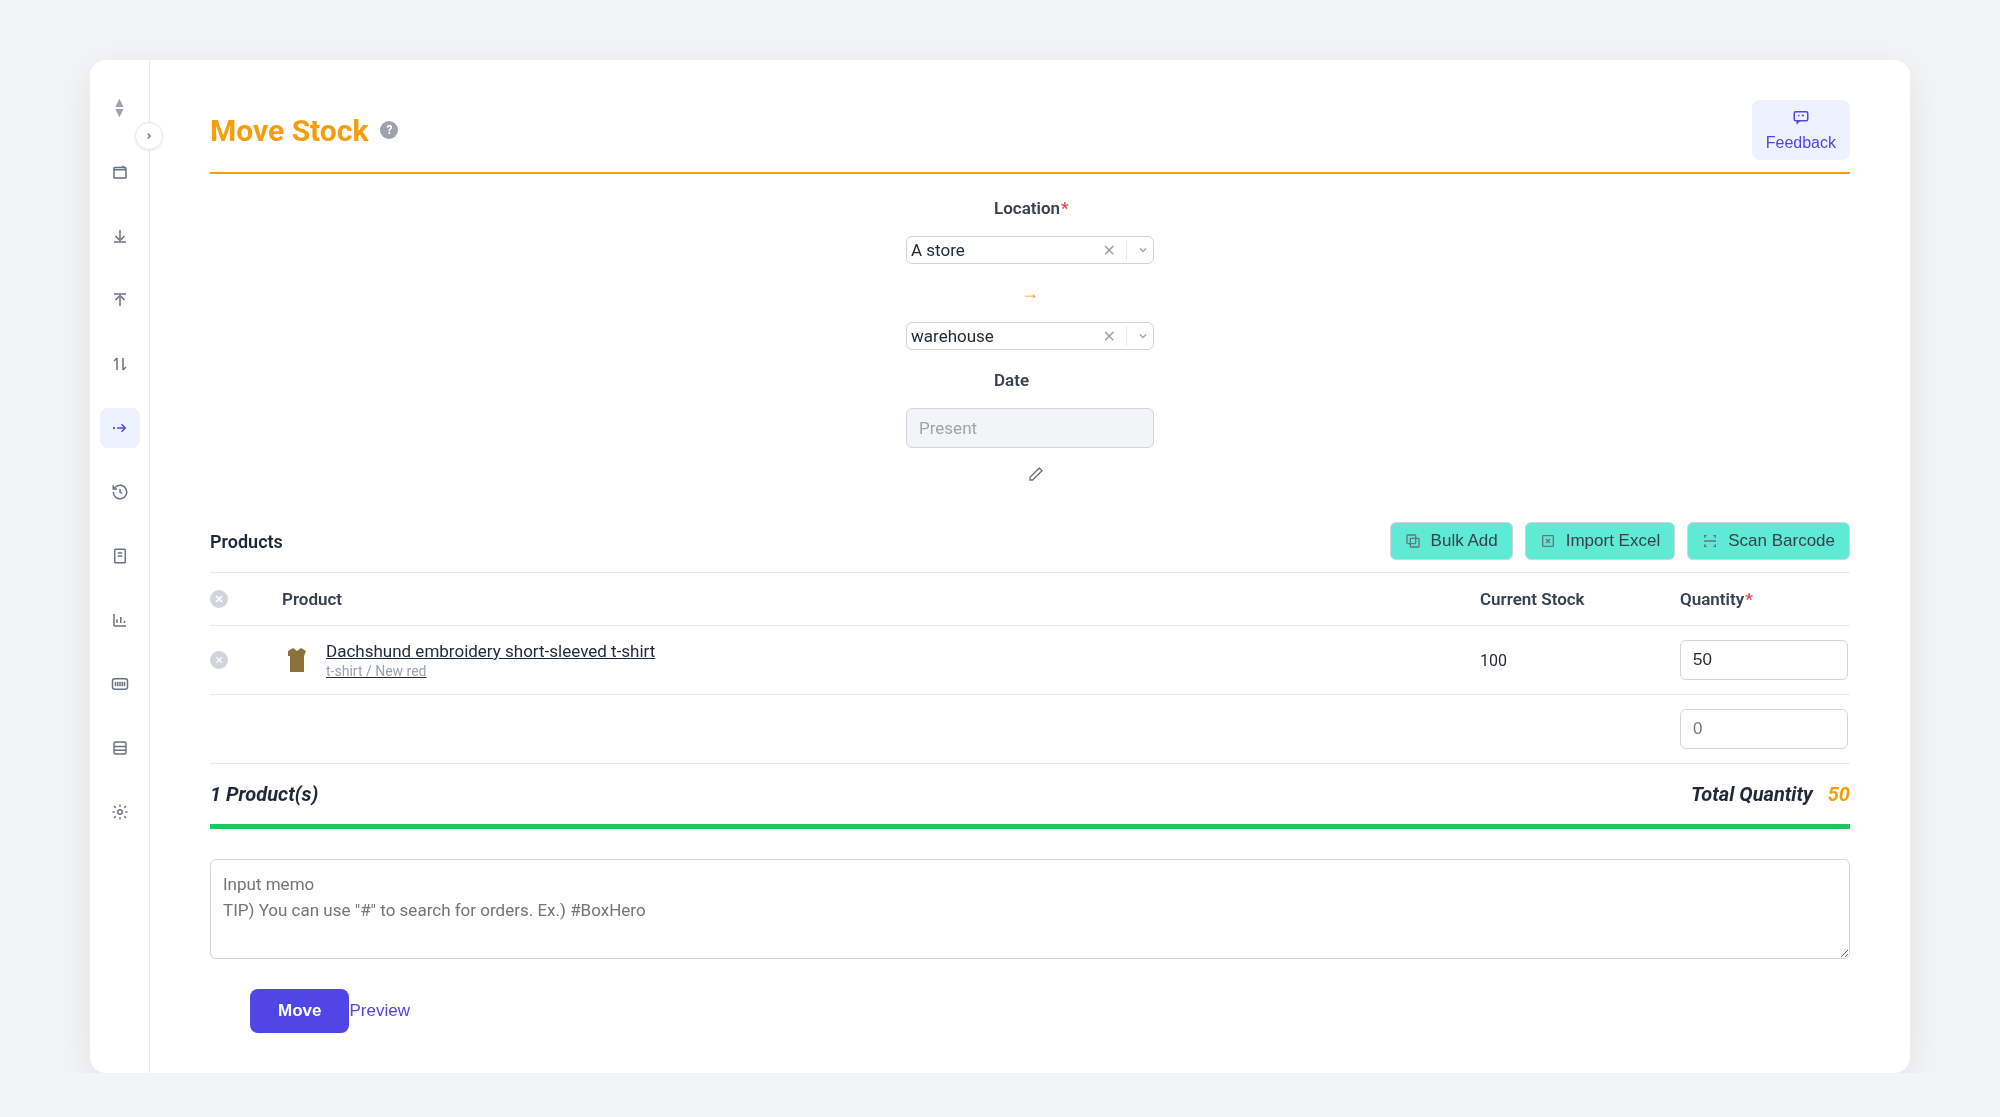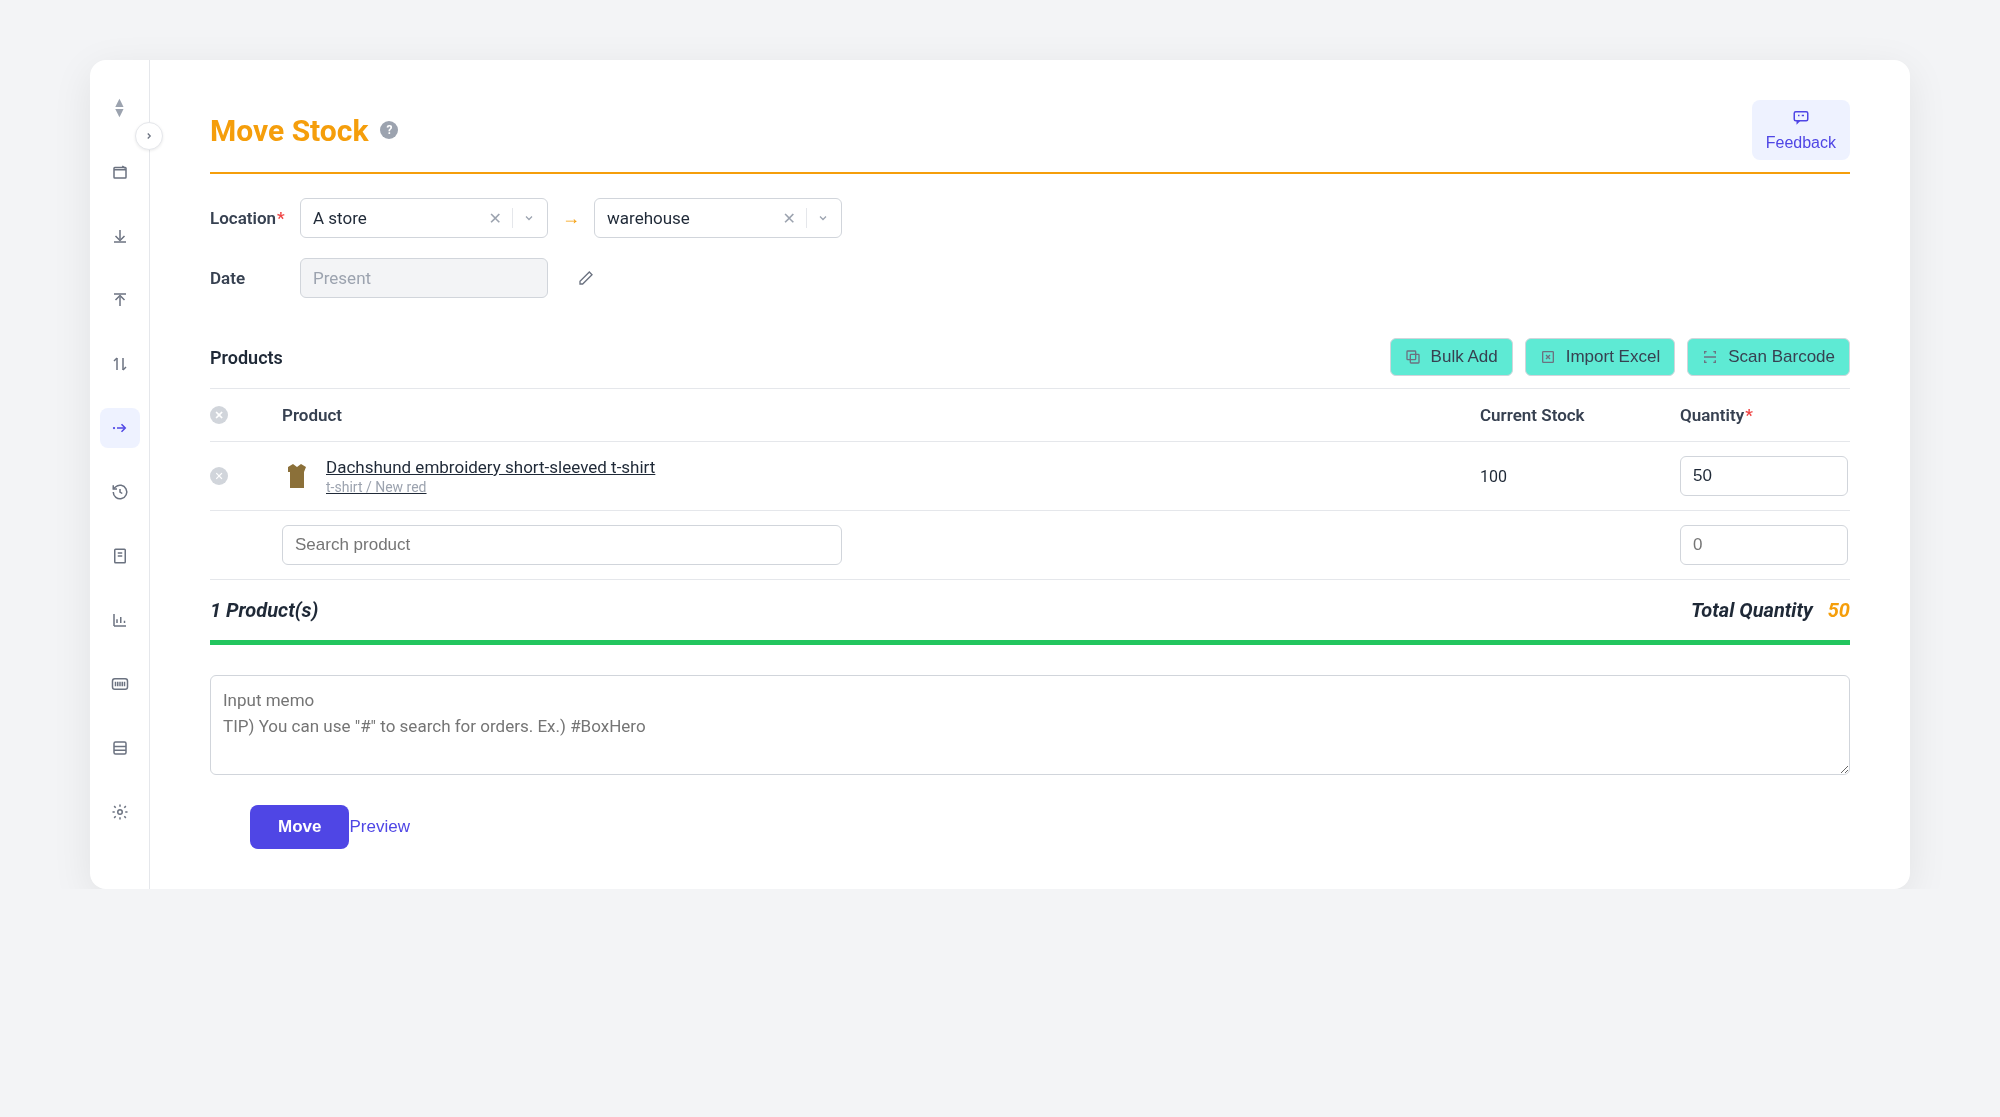--- a/index.html
+++ b/index.html
@@ -118,37 +118,38 @@
     }
     .title-divider {
       border-bottom: 2px solid #f59e0b;
       margin-bottom: 24px;
     }
     .form-row {
       display: flex;
       align-items: center;
       margin-bottom: 20px;
       gap: 18px;
+      flex-direction: column;
     }
     .form-label {
       width: 72px;
       font-size: 17px;
       font-weight: 600;
       color: #374151;
     }
     .required {
       color: #ef4444;
       margin-left: 1px;
     }
     .select-box {
       width: 248px;
-      height: 40px;
+      height: 28px;
       border: 1px solid #d1d5db;
       border-radius: 6px;
-      padding: 0 12px;
+      padding: 0 4px;
       display: flex;
       align-items: center;
       font-size: 17px;
       color: #1f2937;
       position: relative;
       background: white;
     }
     .select-box .clear-x {
       margin-left: auto;
       margin-right: 10px;
@@ -550,21 +551,20 @@
             <div class="psub">t-shirt / New red</div>
           </div>
         </div>
         <div class="col-stock">100</div>
         <div class="col-qty">
           <input type="text" class="qty-input" value="50" style="">
         </div>
       </div>
 
       <div class="search-row">
-        <input type="text" class="search-input" style="margin-left: 72px;" placeholder="Search product">
         <div style="flex:1"></div>
         <div class="col-stock"></div>
         <div class="col-qty">
           <input type="text" class="qty-input empty" placeholder="0" style="">
         </div>
       </div>
 
       <div class="summary-row">
         <span>1 Product(s)</span>
         <span>

